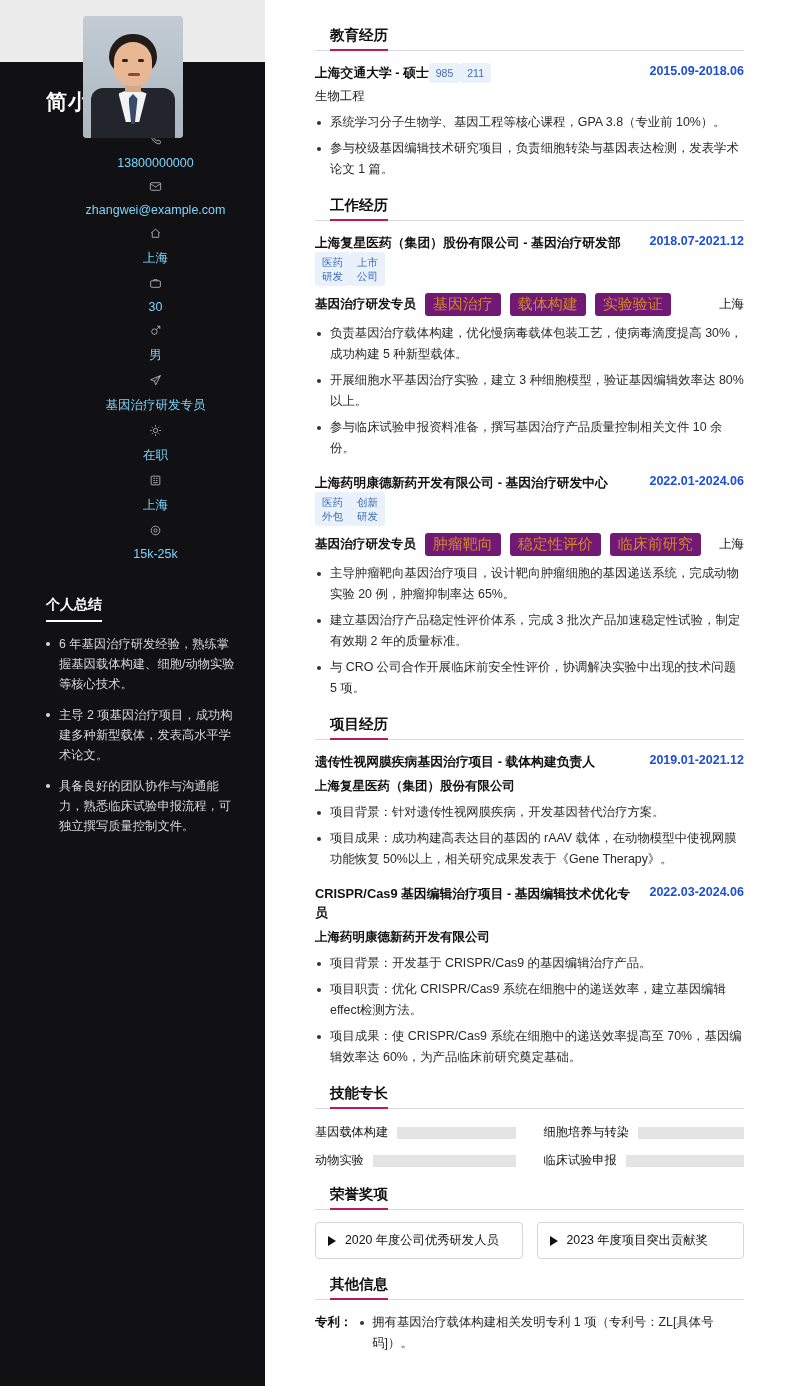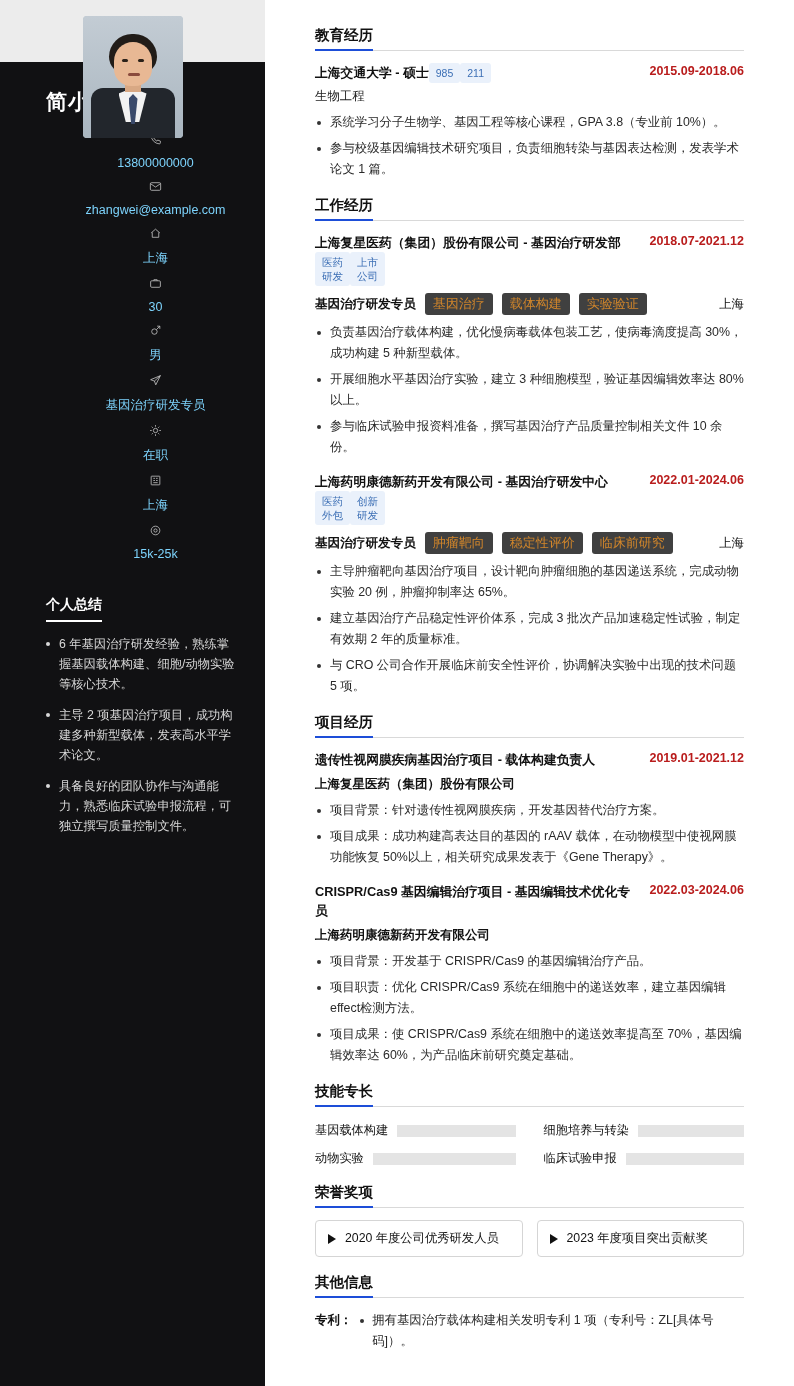--- a/index.html
+++ b/index.html
@@ -129,22 +129,23 @@
     flex: 1;
     padding: 26px 50px 0 50px;
     overflow: hidden;
   }
   .sec { margin-bottom: 16px; }
   .sec-title {
     font-size: 14.5px;
     font-weight: 700;
     color: #111;
     display: inline-block;
-    border-bottom: 2px solid #1d4ed8;
+    border-bottom: 2px solid #be185d;
     padding-bottom: 4px;
+    margin-left: 15px;
   }
   .sec-rule {
     border-bottom: 1px solid #d9d9d9;
     margin-top: -1px;
     margin-bottom: 12px;
   }
   .entry { margin-bottom: 14px; }
   .entry-head {
     display: flex;
     align-items: flex-start;
@@ -157,21 +158,21 @@
     flex-wrap: wrap;
     font-size: 12.8px;
     font-weight: 700;
     color: #111;
     line-height: 19px;
     max-width: 360px;
   }
   .entry-date {
     font-size: 12.5px;
     font-weight: 700;
-    color: #b91c1c;
+    color: #1d4ed8;
     white-space: nowrap;
     padding-top: 1px;
   }
   .tag {
     display: inline-block;
     font-size: 10.5px;
     font-weight: 400;
     line-height: 14px;
     padding: 3px 7px;
     border-radius: 3px;
@@ -193,24 +194,24 @@
     gap: 8px;
   }
   .role-left {
     display: flex;
     align-items: center;
     gap: 9px;
     flex-wrap: wrap;
   }
   .role-name { font-size: 12.6px; font-weight: 700; color: #111; }
   .chip {
-    font-size: 13px;
+    font-size: 15px;
     padding: 2px 8px;
     border-radius: 3px;
-    background: #404040;
+    background: #701a75;
     color: #d2862a;
   }
   .loc { font-size: 12.4px; color: #111; white-space: nowrap; }
   ul.bul { list-style: none; margin-top: 7px; }
   ul.bul li {
     position: relative;
     padding-left: 15px;
     font-size: 12.4px;
     line-height: 21px;
     color: #2a2a2a;

